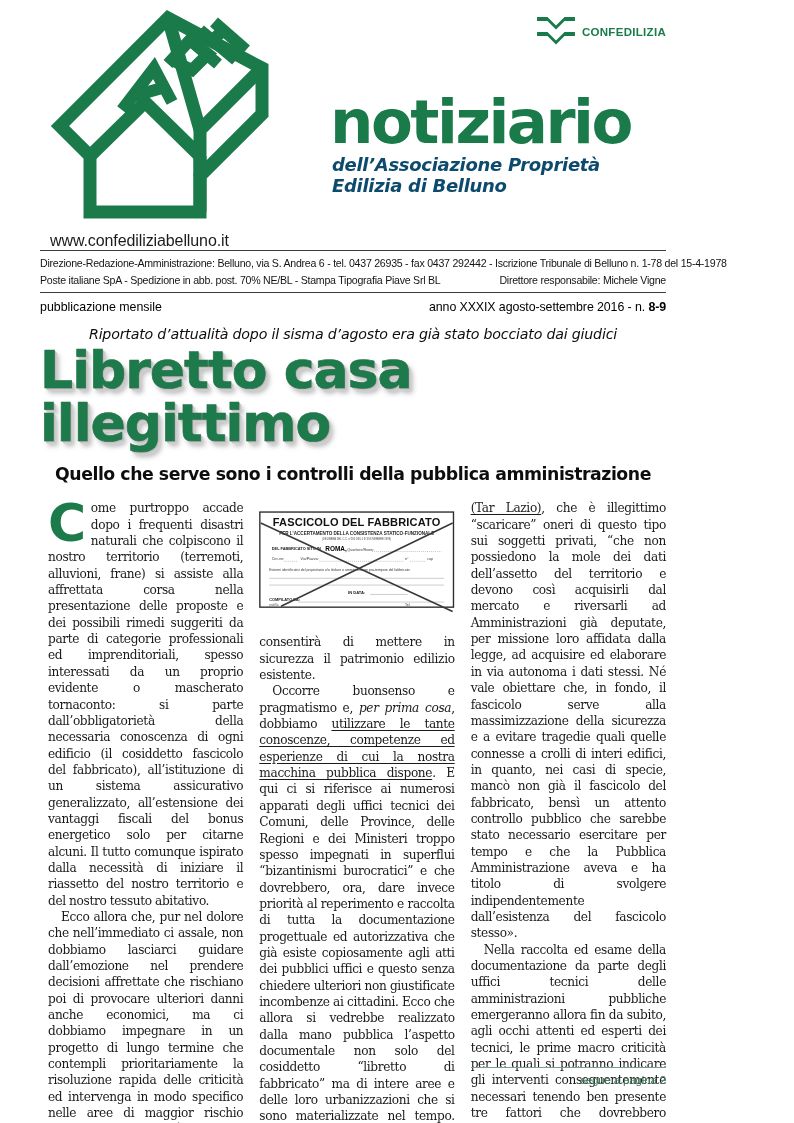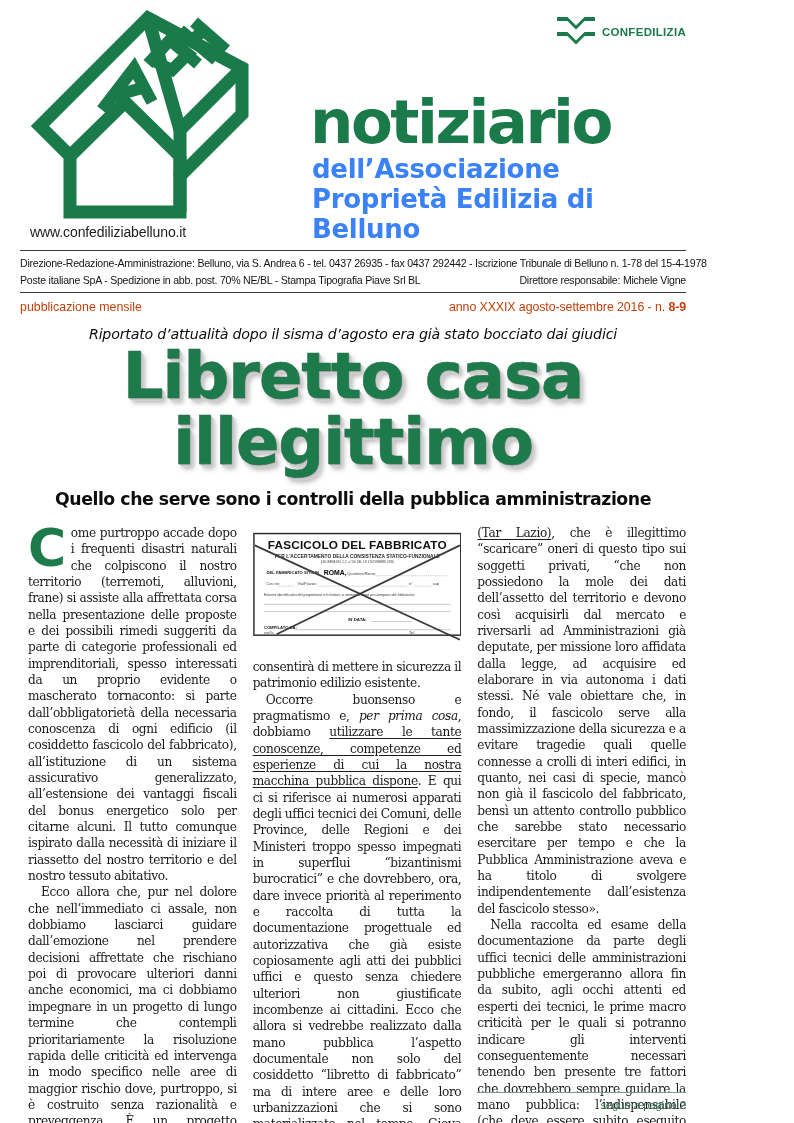--- a/index.html
+++ b/index.html
@@ -13,21 +13,21 @@
     font-family: "Liberation Sans", sans-serif;
     color: #111111;
     position: relative;
     overflow: hidden;
   }
   .page {
     position: relative;
     width: 706px;
     height: 1123px;
     box-sizing: border-box;
-    padding: 0 20px;
+    padding: 0 40px;
   }
 
   
   .masthead {
     position: relative;
     height: 250px;
   }
   .confedilizia-mark {
     position: absolute;
     right: 0;
@@ -65,31 +65,32 @@
     font-weight: 700;
     font-size: 61px;
     line-height: 0.86;
     color: #1a7a49;
     letter-spacing: -2.5px;
     margin: 0;
   }
   .nameplate-sub {
     font-family: "DejaVu Sans", sans-serif;
     font-weight: 700;
-    font-size: 26px;
-    color: #3b82f6;
+    font-size: 18px;
+    color: #0c4a6e;
     letter-spacing: -0.3px;
     margin: 6px 0 0 2px;
+    font-style: italic;
   }
 
   .website {
     position: absolute;
     left: 10px;
-    top: 224px;
-    font-size: 14px;
+    top: 232px;
+    font-size: 16px;
     color: #1b1b1b;
     letter-spacing: -0.1px;
   }
 
   
   .rule {
     border: 0;
     border-top: 1.3px solid #3b3b3b;
     margin: 0;
   }
@@ -107,42 +108,41 @@
     display: flex;
     justify-content: space-between;
     align-items: flex-start;
   }
   .issueline {
     display: flex;
     justify-content: space-between;
     align-items: baseline;
     padding: 7px 0 4px 0;
     font-size: 12.4px;
-    color: #c2410c;
+    color: #000000;
     gap: 28px;
   }
   .issue-right { letter-spacing: -0.1px; }
   .issue-right b { font-weight: 700; }
 
   
   .kicker {
     text-align: center;
     font-family: "DejaVu Sans", sans-serif;
     font-style: italic;
     font-weight: 400;
     font-size: 14.2px;
     letter-spacing: -0.2px;
     color: #0d0d0d;
     margin: 8px 0 2px 0;
   }
   .headline {
-    text-align: center;
-    font-family: "DejaVu Sans", sans-serif;
-    font-weight: 700;
-    font-size: 64px;
+    font-family: "DejaVu Sans", sans-serif;
+    font-weight: 700;
+    font-size: 52px;
     line-height: 1.02;
     letter-spacing: -1px;
     color: #1d7a4b;
     margin: 2px 0 0 0;
     text-shadow:
        1px 1px 0 #b9b9b9,
        2px 2px 0 #c7c7c7,
        3px 3px 1px #d2d2d2,
        4px 5px 5px rgba(120,120,120,.55);
     -webkit-text-stroke: 0.6px #2b6f4c;

